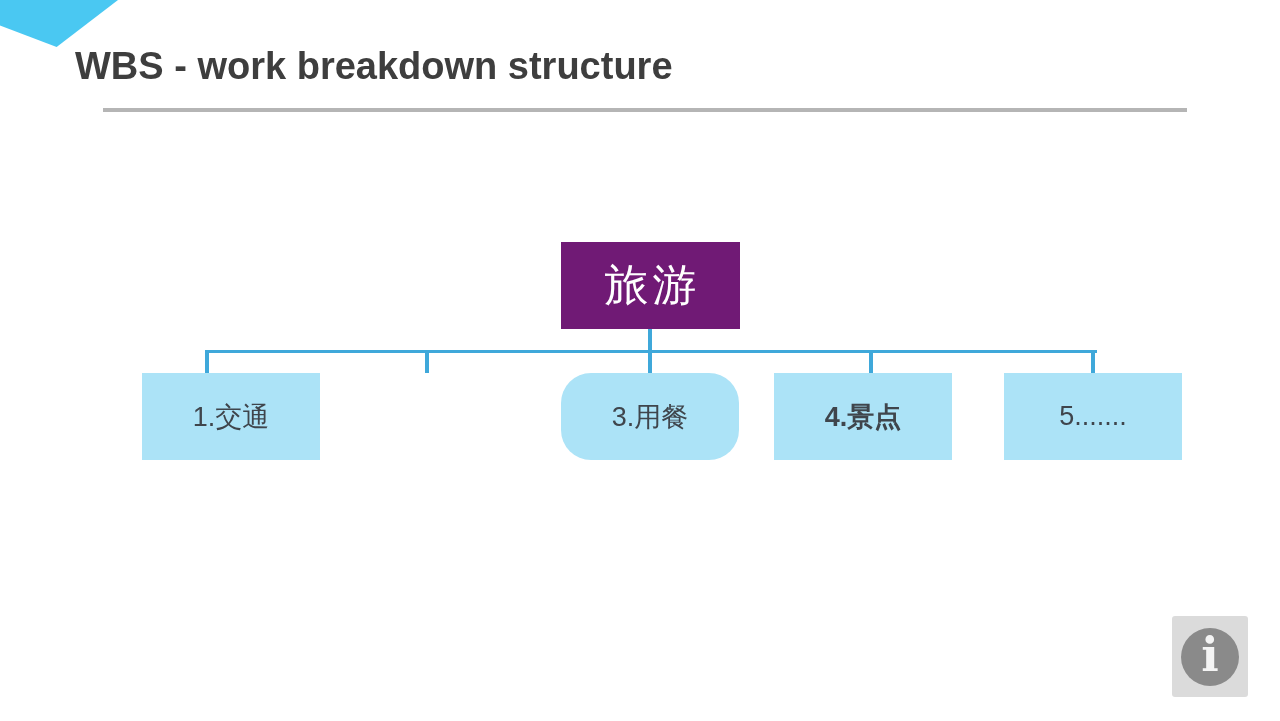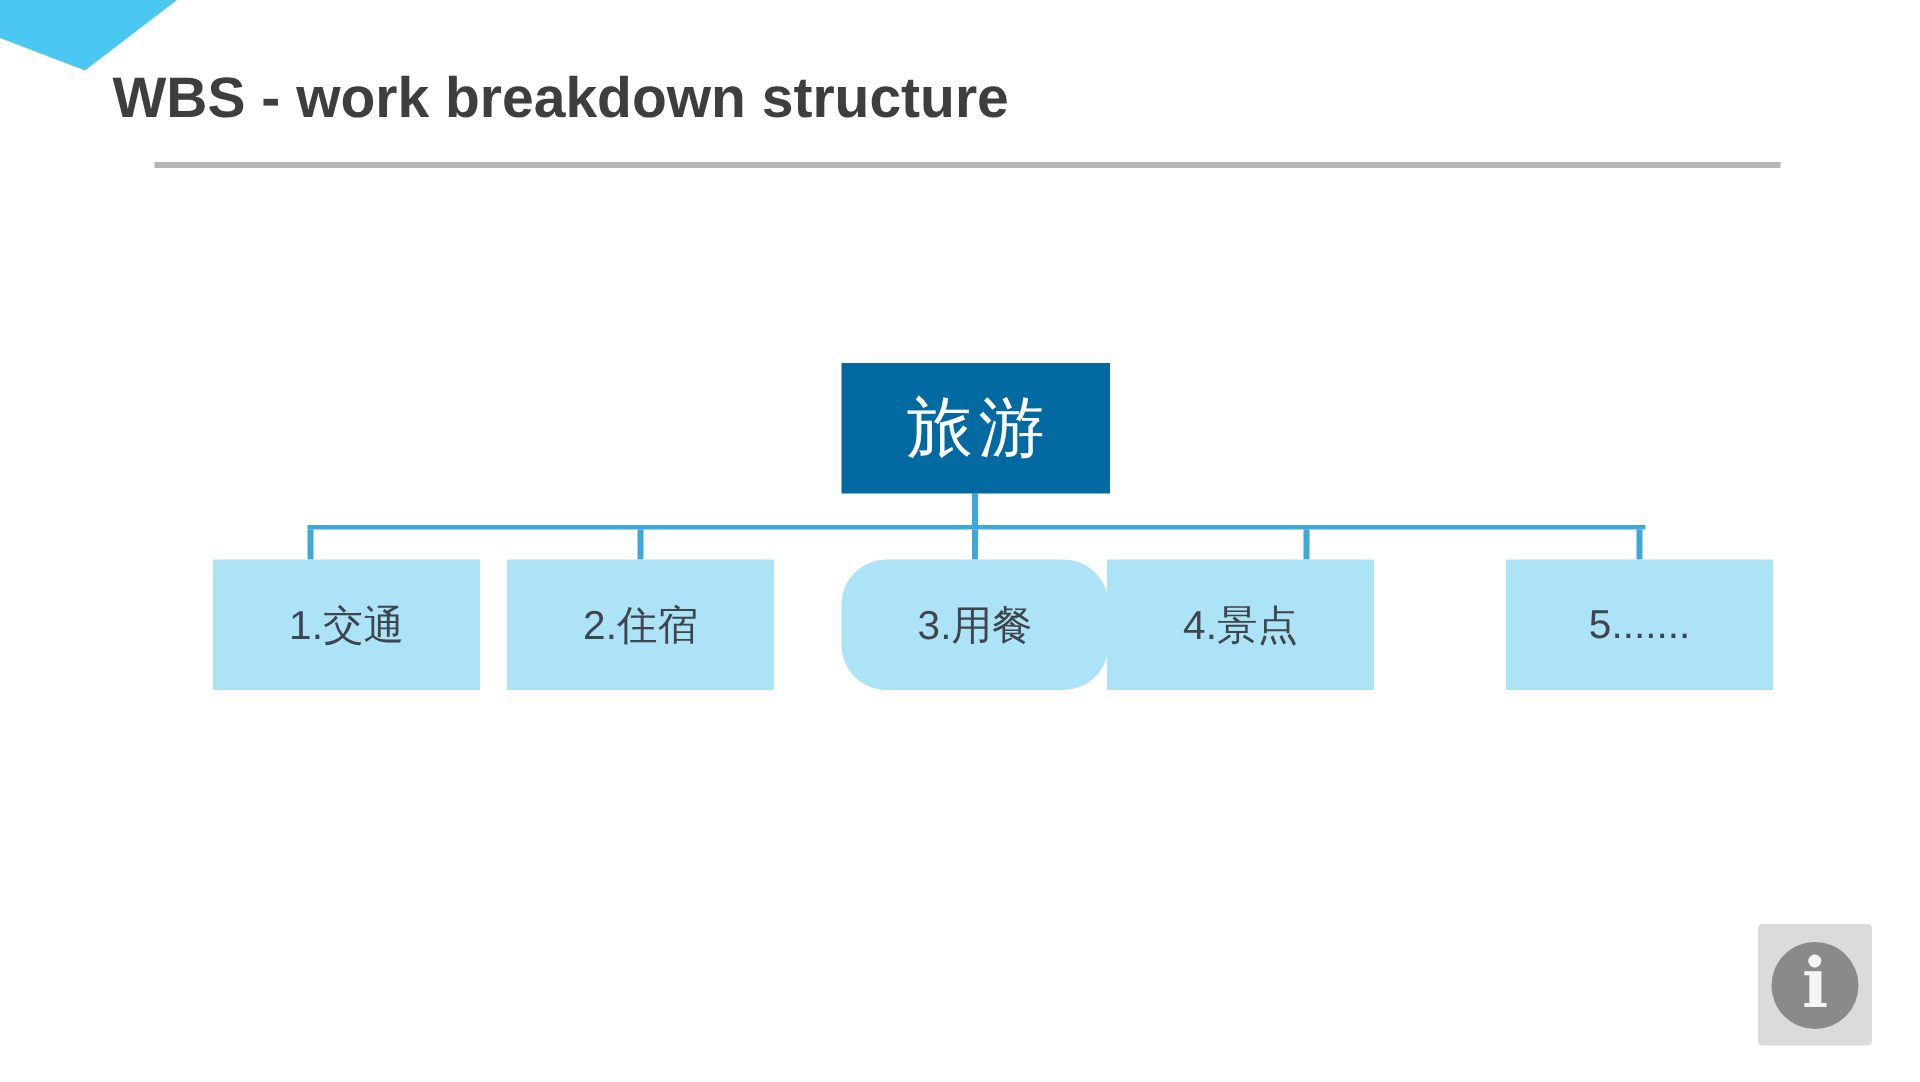--- a/index.html
+++ b/index.html
@@ -31,36 +31,36 @@
     background:#B5B5B5;
   }
   
   .node{
     position:absolute;
     display:flex;align-items:center;justify-content:center;
     box-sizing:border-box;
   }
   .root-node{
     left:561px;top:242px;width:179px;height:87px;
-    background:#0369a1;
+    background:#701a75;
     color:#FFFFFF;
     font-size:44px;
     letter-spacing:4px;
     padding-left:4px;
   }
   .child-node{
     top:373px;width:178px;height:87px;
     background:#ACE3F7;
     color:#3F454C;
     font-size:27px;
   }
   .child-1{left:118px;margin-left:24px;}
   .child-2{left:338px;}
   .child-3{left:561px;border-radius:30px;}
-  .child-4{left:738px;}
+  .child-4{left:774px;font-weight:bold;}
   .child-5{left:1004px;}
   
   .connector{position:absolute;background:#3FA8DA;}
   .conn-trunk{left:648px;top:329px;width:4px;height:21px;}
   .conn-hline{left:205px;top:350px;width:892px;height:3px;}
   .conn-drop{top:353px;width:4px;height:20px;}
   .drop-1{left:205px;}
   .drop-2{left:425px;}
   .drop-3{left:648px;}
   .drop-4{left:869px;}
@@ -105,23 +105,20 @@
   <div class="connector conn-drop drop-4"></div>
   <div class="connector conn-drop drop-5"></div>
 
   <div class="node root-node">
     <span>旅游</span>
   </div>
 
   <div class="node child-node child-1">
     <span>1.交通</span>
   </div>
-  <div class="node child-node child-2">
-    <span>2.住宿</span>
-  </div>
   <div class="node child-node child-3">
     <span>3.用餐</span>
   </div>
   <div class="node child-node child-4">
     <span>4.景点</span>
   </div>
   <div class="node child-node child-5">
     <span>5.......</span>
   </div>
 

